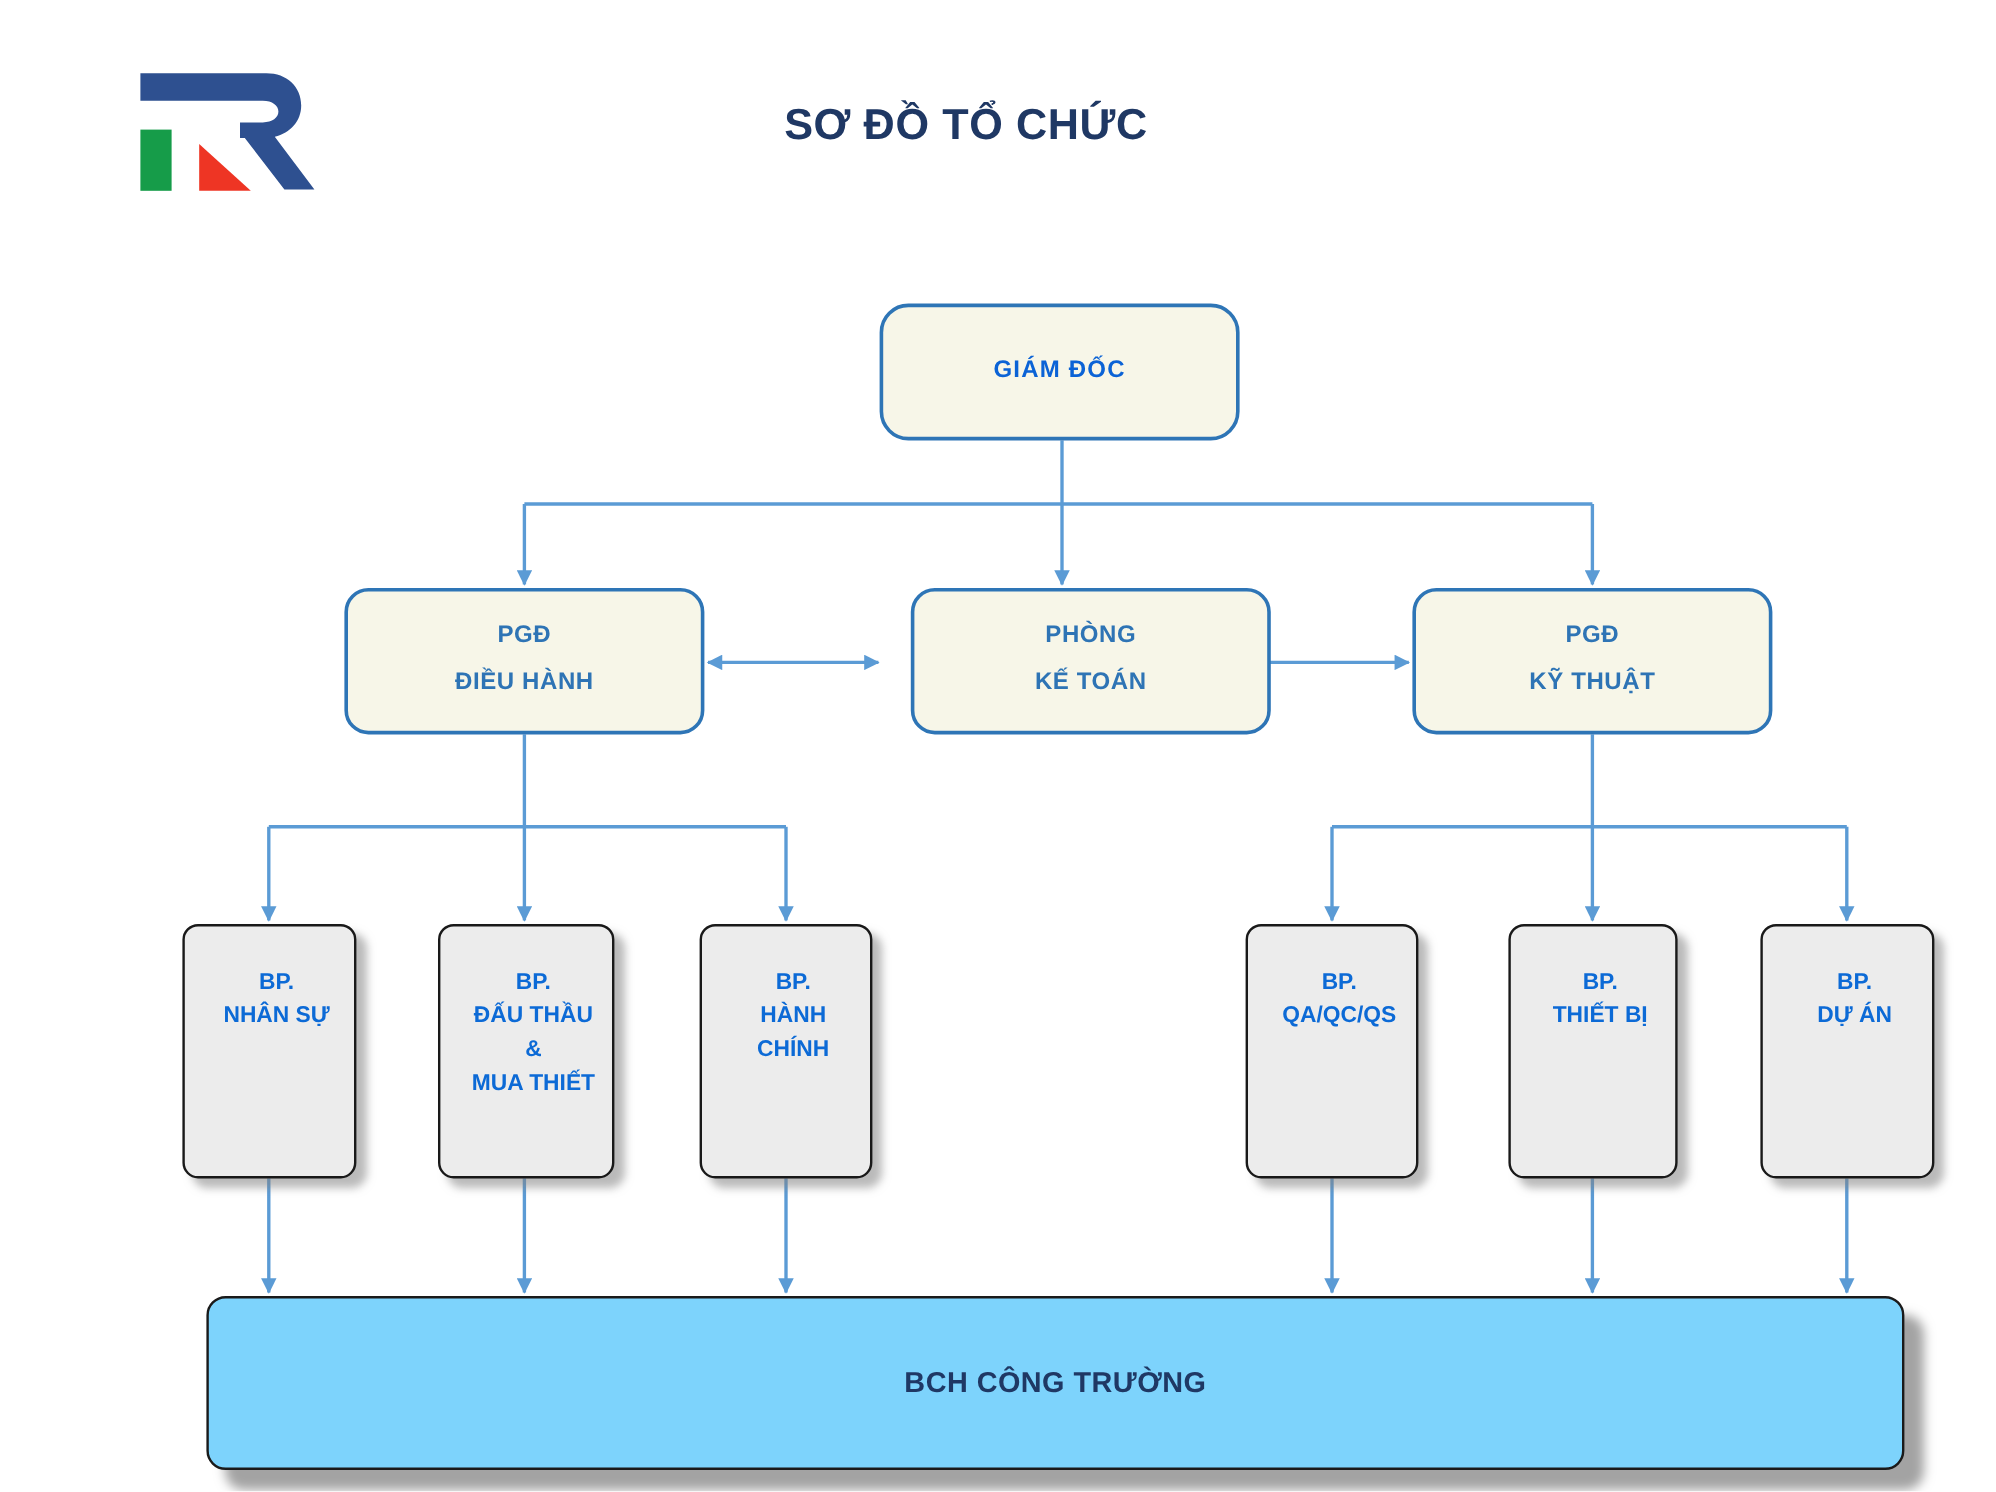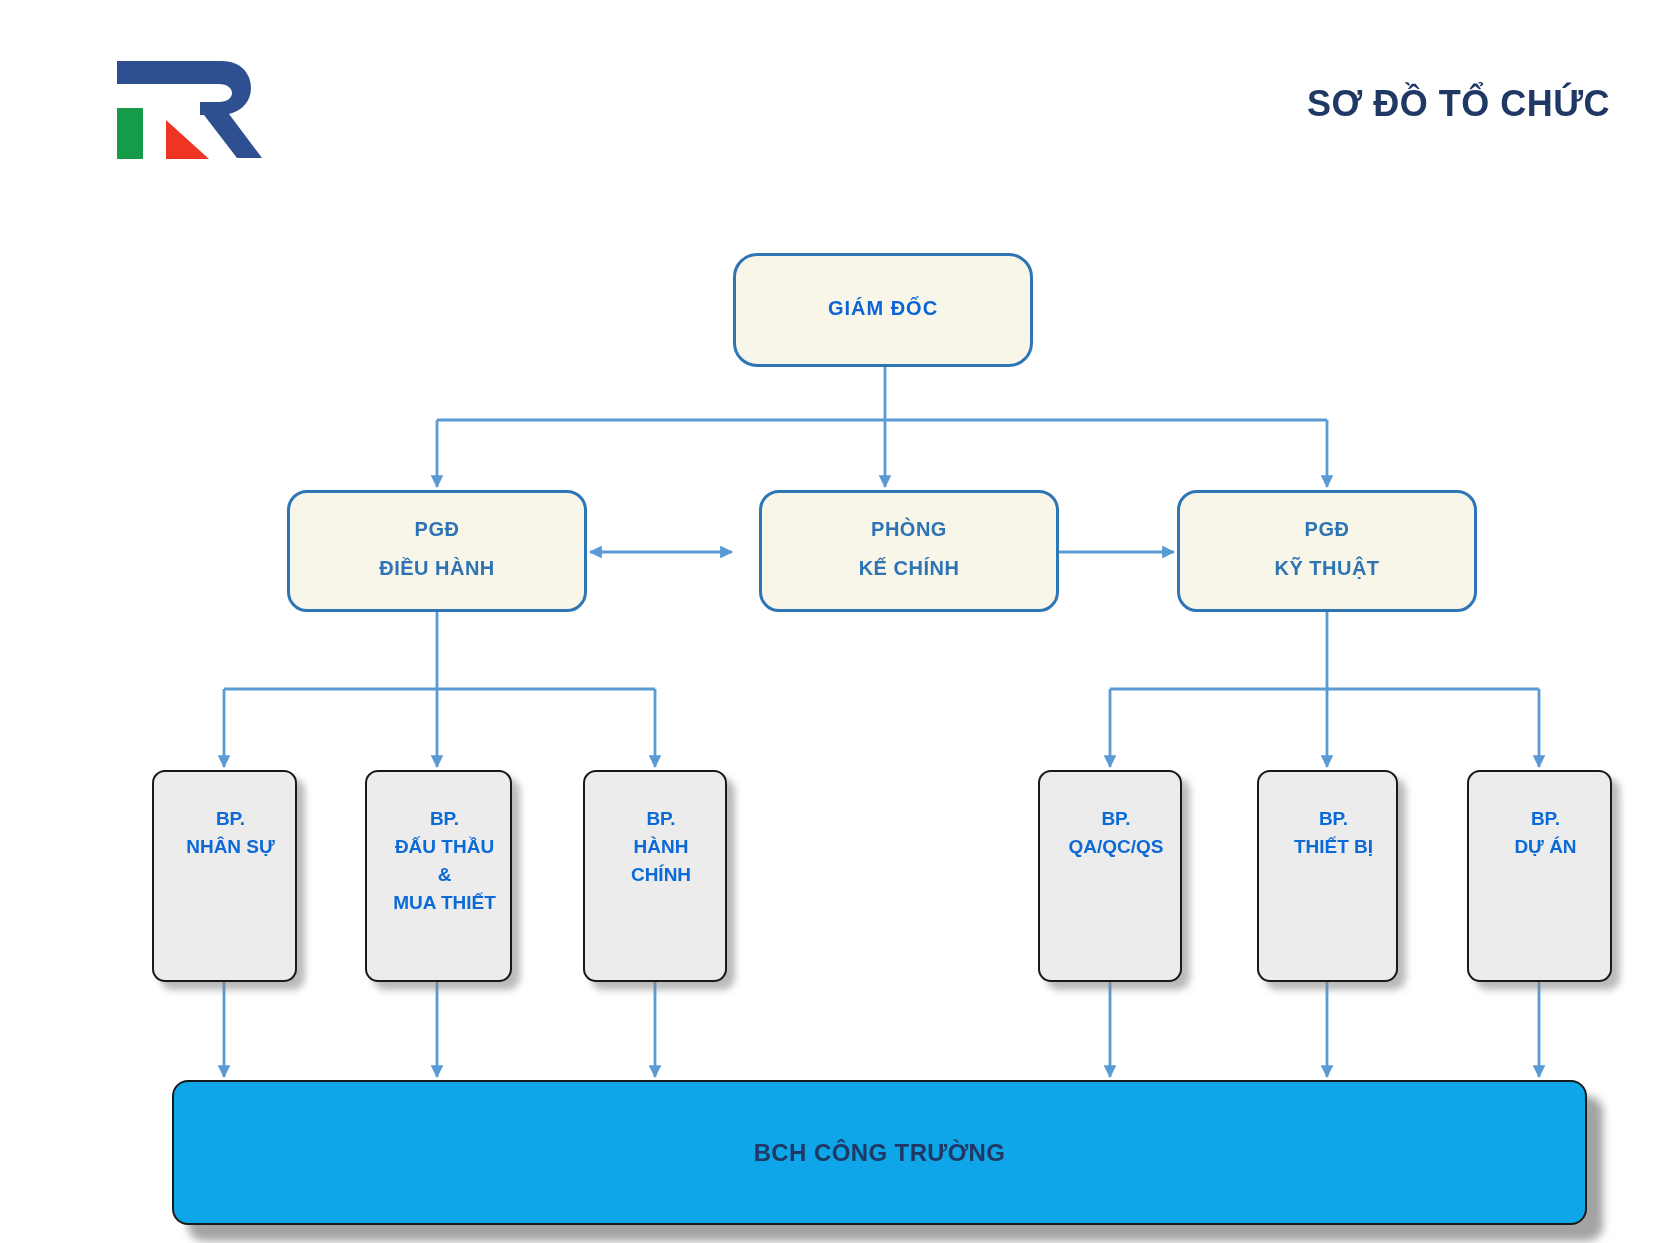--- a/index.html
+++ b/index.html
@@ -1,21 +1,21 @@
 <!DOCTYPE html>
 <html><head>
 <meta charset="utf-8">
 <style>
   html,body{margin:0;padding:0;background:#ffffff;}
   .canvas{
     position:relative;width:1663px;height:1243px;background:#ffffff;overflow:hidden;
     font-family:"Liberation Sans","DejaVu Sans",sans-serif;
   }
   .title-block{
-    position:absolute;left:0;top:80px;width:1610px;text-align:right;
+    position:absolute;left:0;top:80px;width:1610px;text-align:center;
     color:#1f3864;font-weight:bold;font-size:36px;line-height:47px;letter-spacing:.5px;
   }
   .logo{position:absolute;left:110px;top:56px;}
   #wires{position:absolute;left:0;top:0;width:1663px;height:1243px;}
   .node{
     position:absolute;box-sizing:border-box;display:flex;flex-direction:column;
     align-items:center;justify-content:center;text-align:center;font-weight:bold;
   }
   .node.cream{
     background:#f7f6e8;border:3px solid #2e75b6;border-radius:20px;
@@ -23,21 +23,21 @@
   }
   .node.cream.top{color:#0b63d6;letter-spacing:1px;border-radius:24px;justify-content:center;}
   .node.gray{
     background:#ececec;border:2.5px solid #191919;border-radius:13px;
     color:#0c6ad6;font-size:19px;line-height:26px;gap:2px;
     justify-content:flex-start;padding-top:34px;
     box-shadow:8px 8px 7px rgba(130,130,130,.55);
     padding-left:12px;
   }
   .node.green{
-    background:#0ea5e9;border:2.5px solid #1a1a1a;border-radius:16px;
+    background:#7dd3fc;border:2.5px solid #1a1a1a;border-radius:16px;
     color:#1f3864;font-size:24px;gap:32px;letter-spacing:.4px;
     box-shadow:16px 16px 9px rgba(128,128,128,.72);
   }
 </style>
 </head>
 <body>
 
 <div class="canvas" id="canvas">
 
   <svg class="logo" width="160" height="110" viewBox="0 0 160 110" aria-hidden="true">
@@ -87,21 +87,21 @@
 
 <div class="node cream top" style="left: 733px; top: 253px; width: 300px; height: 114px;">
       <div class="nline">GIÁM ĐỐC</div>
     </div>
     <div class="node cream" style="left: 287px; top: 490px; width: 300px; height: 122px;">
       <div class="nline">PGĐ</div>
       <div class="nline">ĐIỀU HÀNH</div>
     </div>
     <div class="node cream" style="left: 735px; top: 490px; width: 300px; height: 122px; margin-left: 24px;">
       <div class="nline">PHÒNG</div>
-      <div class="nline">KẾ CHÍNH</div>
+      <div class="nline">KẾ TOÁN</div>
     </div>
     <div class="node cream" style="left: 1177px; top: 490px; width: 300px; height: 122px;">
       <div class="nline">PGĐ</div>
       <div class="nline">KỸ THUẬT</div>
     </div>
     <div class="node gray" style="left: 152px; top: 770px; width: 145px; height: 212px;">
       <div class="nline">BP.</div>
       <div class="nline">NHÂN SỰ</div>
     </div>
     <div class="node gray" style="left: 365px; top: 770px; width: 147px; height: 212px;">

